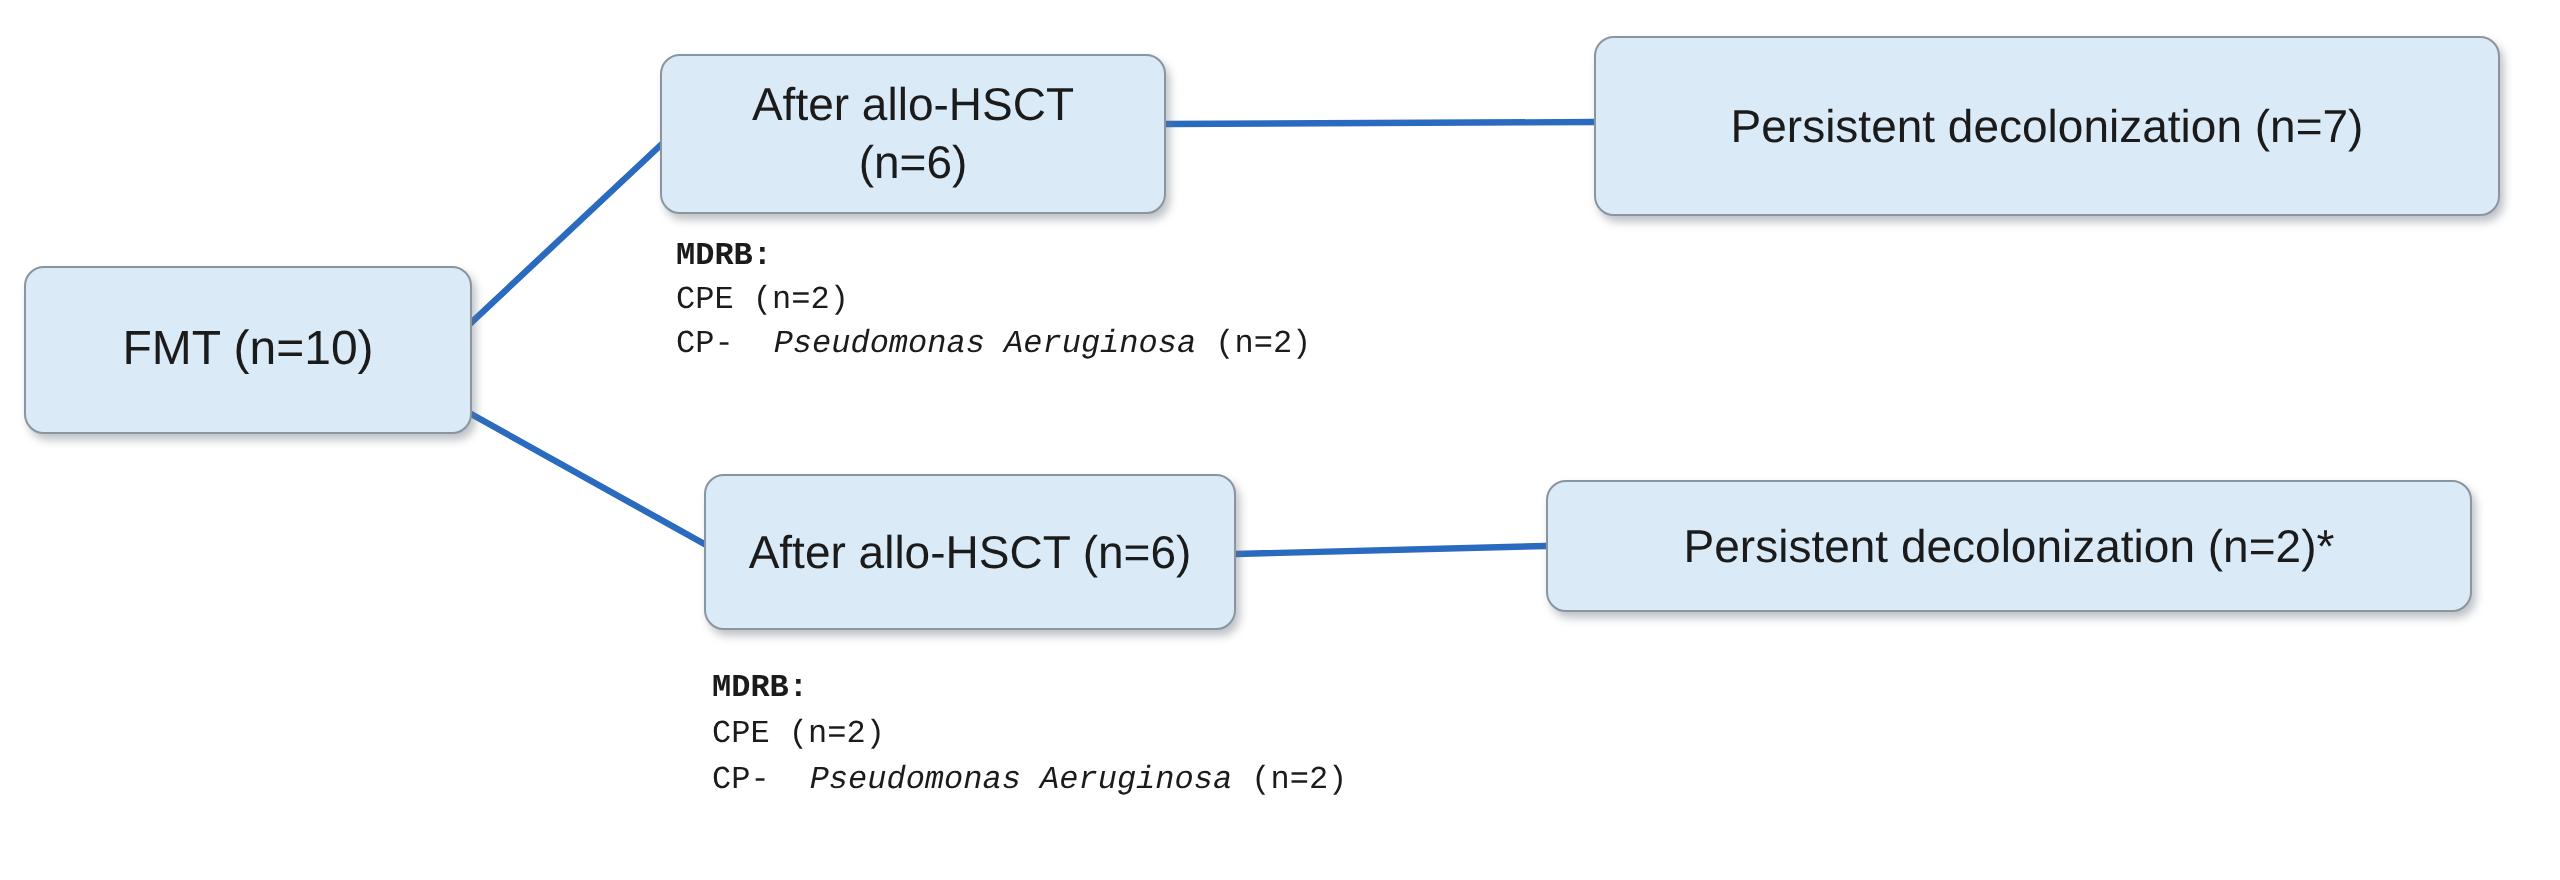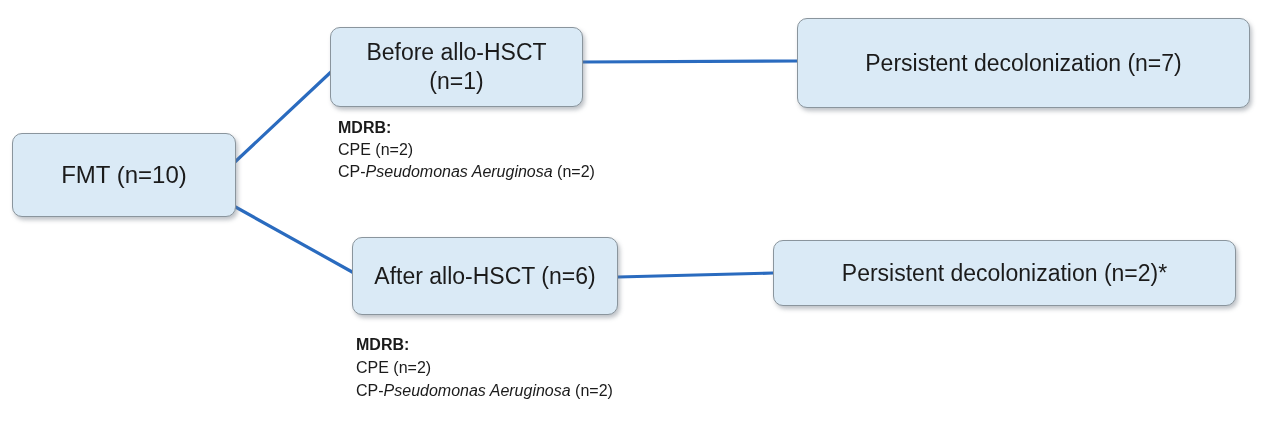--- a/index.html
+++ b/index.html
@@ -46,46 +46,47 @@
   .node.fmt            { left: 12px;  top: 133px; width: 224px; height: 84px; font-size: 24px; }
   .node.before         { left: 330px; top: 27px;  width: 253px; height: 80px; }
   .node.persist-before { left: 797px; top: 18px;  width: 453px; height: 90px; }
   .node.after          { left: 352px; top: 237px; width: 266px; height: 78px; }
   .node.persist-after  { left: 773px; top: 240px; width: 463px; height: 66px; }
   .mdrb {
     position: absolute;
     font-size: 16px;
     line-height: 22px;
     color: var(--text-color);
+    font-family: Liberation Mono, monospace;
   }
   .mdrb.top    { left: 338px; top: 117px; }
   .mdrb.bottom { left: 356px; top: 333px; line-height: 23px; }
   .mdrb .heading { font-weight: bold; }
-  .mdrb i { font-style: italic; }
+  .mdrb i { font-style: italic; margin-left: 20px; }
 </style>
 </head>
 <body>
 
 <div class="canvas">
 
   <svg class="connectors" viewBox="0 0 1280 440">
     <line class="connector" x1="205" y1="190" x2="332" y2="71"></line>
     <line class="connector" x1="205" y1="190" x2="354" y2="273"></line>
     <line class="connector" x1="583" y1="62" x2="797" y2="61"></line>
     <line class="connector" x1="618" y1="277" x2="773" y2="273"></line>
   </svg>
 
   <div class="node fmt">
     <span>FMT (n=10)</span>
   </div>
 
   <div class="node before">
     <span>
-      <span>Before allo-HSCT</span><br>
-      <span>(n=1)</span>
+      <span>After allo-HSCT</span><br>
+      <span>(n=6)</span>
     </span>
   </div>
 
   <div class="node persist-before">
     <span>Persistent decolonization (n=7)</span>
   </div>
 
   <div class="node after">
     <span>After allo-HSCT (n=6)</span>
   </div>

